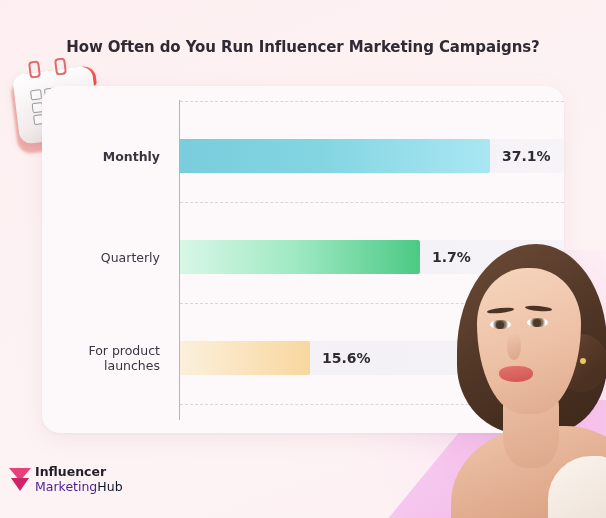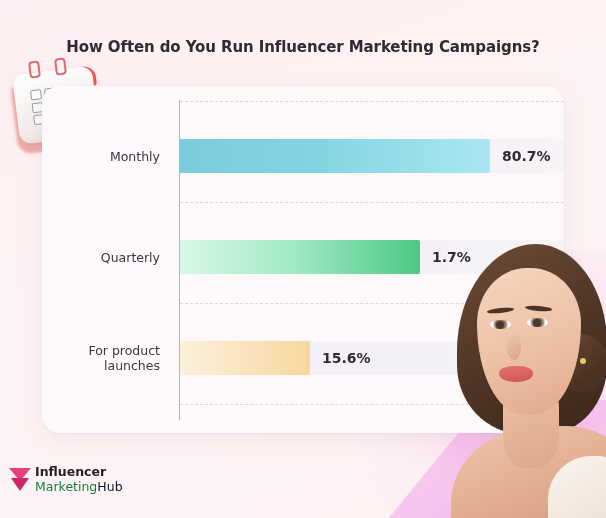--- a/index.html
+++ b/index.html
@@ -188,21 +188,21 @@
     border-top:13px solid #e8407c;
   }
   .mk-b{
     position:absolute;left:2px;top:10px;width:0;height:0;
     border-left:9px solid transparent;border-right:9px solid transparent;
     border-top:13px solid #d0246a;
   }
   #logo-text{position:absolute;left:26px;top:2px;}
   .lt1{font-size:12.5px;font-weight:bold;color:#221f26;line-height:14px;}
   .lt2{font-size:12.5px;line-height:15px;}
-  .lt2 .m{color:#15803d;}
+  .lt2 .m{color:#4c1d95;}
   .lt2 .h{color:#0f172a;}
 </style>
 </head>
 <body>
 
 <div id="bg-base"></div>
 <div id="bg-pink-wedge"></div>
 <div id="bg-pink-glow"></div>
 
 <div id="title">How Often do You Run Influencer Marketing Campaigns?</div>
@@ -231,24 +231,24 @@
 <div id="chart">
   <div id="y-axis"></div>
   <div id="gridlines">
       <div class="gridline" style="top: 15px;"></div>
       <div class="gridline" style="top: 116px;"></div>
       <div class="gridline" style="top: 217px;"></div>
       <div class="gridline" style="top: 318px;"></div>
     </div>
   <div id="rows">
       <div class="row" style="top: 53px; height: 34px;">
-        <div class="cat-label" style="top: 10px;">Monthly</div>
+        <div class="cat-label" style="top: 10px; font-weight: bold;">Monthly</div>
         <div class="track"></div>
         <div class="bar c0" style="width: 310px;"></div>
-        <div class="val" style="left: 460px;">80.7%</div>
+        <div class="val" style="left: 460px;">37.1%</div>
       </div>
       <div class="row" style="top: 154px; height: 34px;">
         <div class="cat-label" style="top: 10px;">Quarterly</div>
         <div class="track"></div>
         <div class="bar c1" style="width: 240px;"></div>
         <div class="val" style="left: 390px;">1.7%</div>
       </div>
       <div class="row" style="top: 255px; height: 34px;">
         <div class="cat-label" style="top: 2px;">For product<br>launches</div>
         <div class="track"></div>

